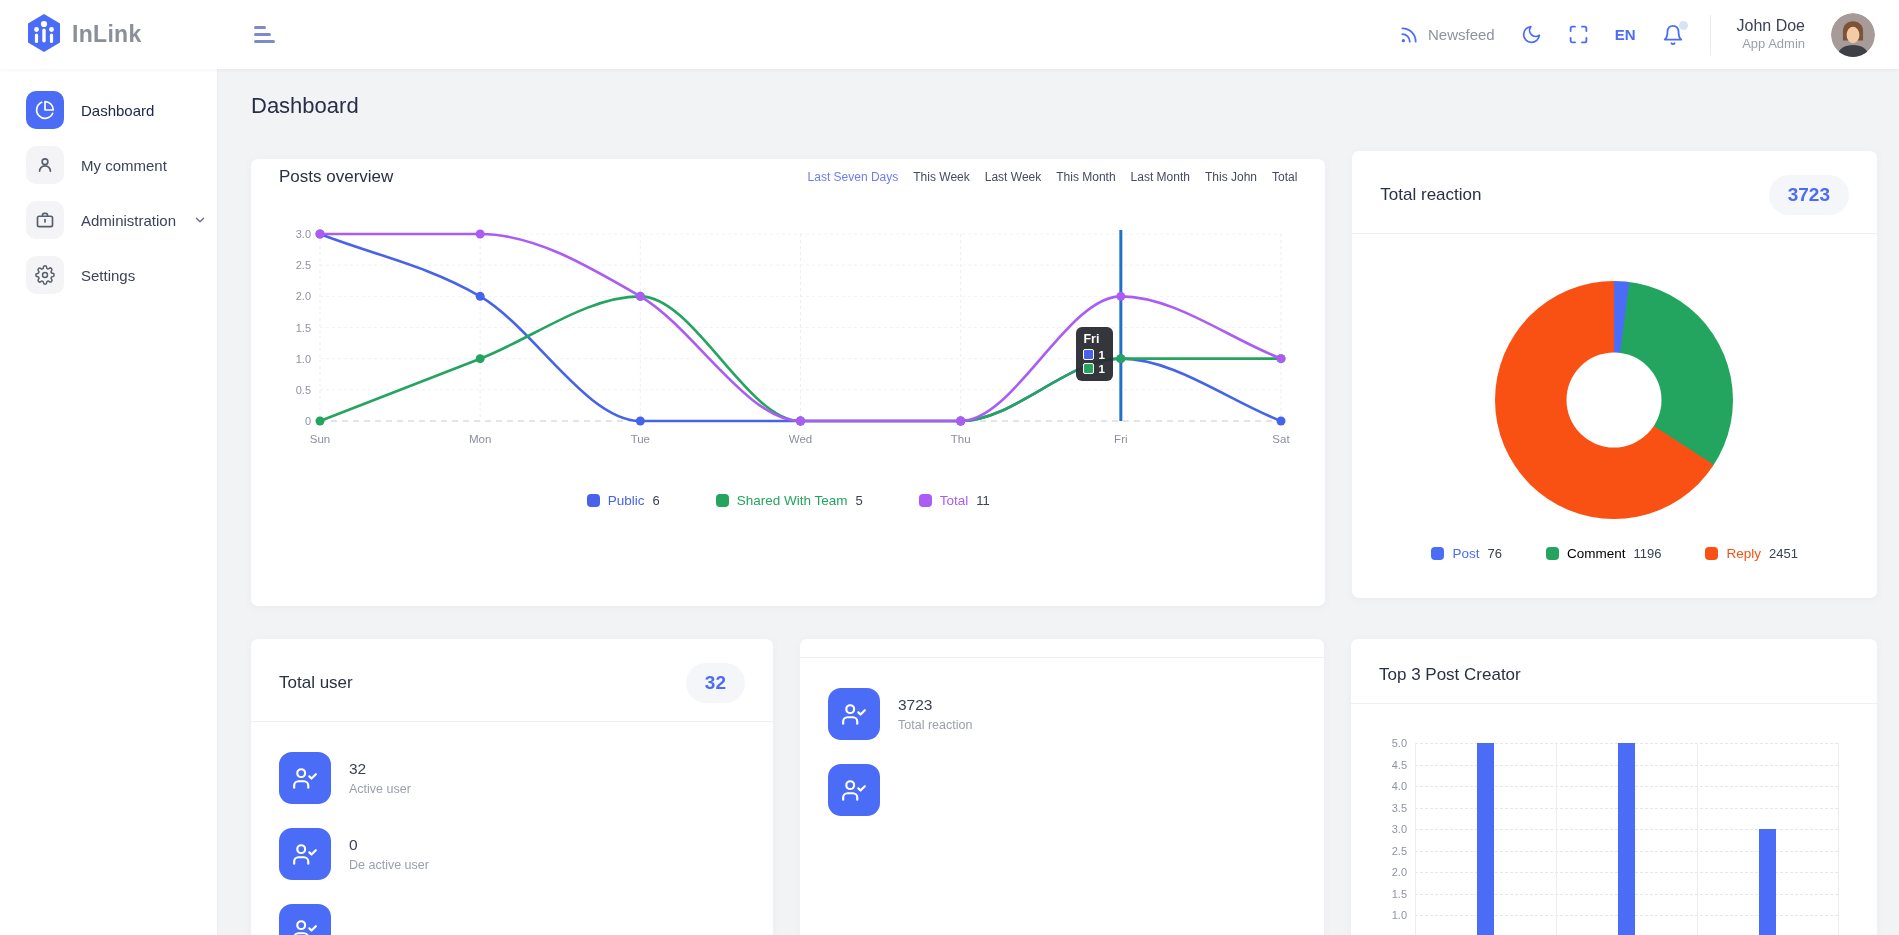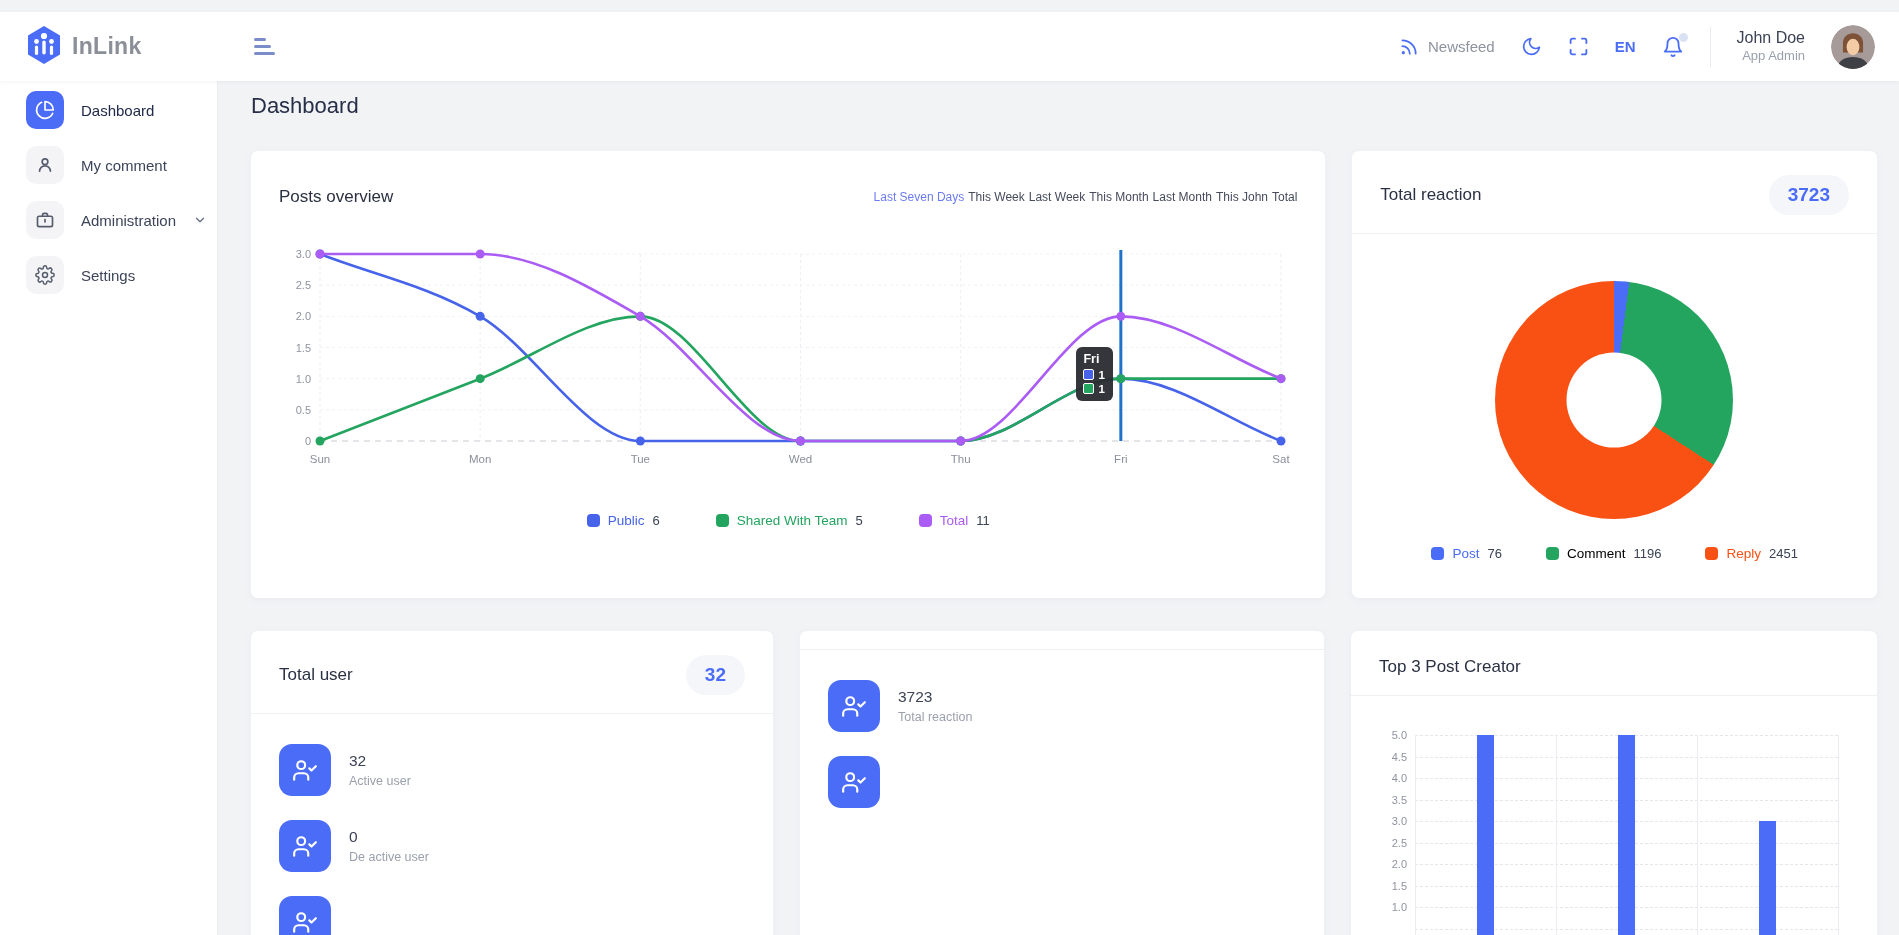--- a/index.html
+++ b/index.html
@@ -1,19 +1,19 @@
 <!DOCTYPE html>
 <html><head>
 <meta charset="utf-8">
 <style>
   * { margin:0; padding:0; box-sizing:border-box; }
   html,body { width:1899px; height:935px; overflow:hidden; background:#f2f3f5;
     font-family:"Liberation Sans", sans-serif; }
   
-  .topbar { position:absolute; top:12px; left:0; right:0; height:69px; background:#fff;
+  .topbar { position:absolute; top:0; left:0; right:0; height:69px; background:#fff;
     display:flex; align-items:center; z-index:20; box-shadow:0 1px 4px rgba(40,50,90,.06); }
   .brand { width:218px; display:flex; align-items:center; gap:10px; padding-left:26px; }
   .brand-name { font-size:23px; font-weight:700; color:#8a8f98; letter-spacing:.3px; }
   .menu-btn { margin-left:36px; border:none; background:none; cursor:pointer;
     display:flex; flex-direction:column; gap:4px; align-items:flex-start; }
   .menu-btn i { display:block; height:3px; border-radius:2px; background:#7b8cc9; }
   .menu-btn i:nth-child(1){width:12px;} .menu-btn i:nth-child(2){width:17px;} .menu-btn i:nth-child(3){width:21px;}
   .hdr-right { margin-left:auto; display:flex; align-items:center; gap:26px; padding-right:24px; }
   .newsfeed { display:flex; align-items:center; gap:9px; color:#8e939e; font-size:15px; cursor:pointer; }
   .icon-btn { border:none; background:none; color:#4a6cf7; cursor:pointer; display:flex; align-items:center; position:relative; }
@@ -33,27 +33,27 @@
   .side-item.active .side-tile { background:#4a6cf7; color:#fff; }
   .side-label { font-size:15px; color:#3c4459; }
   .side-item.active .side-label { color:#20294a; font-weight:500; }
   .side-chev { margin-left:auto; margin-right:22px; color:#6a7183; display:flex; }
   
   .main { position:absolute; left:218px; top:69px; right:0; bottom:0; padding:24px 22px 0 33px; }
   .page-title { font-size:22px; font-weight:500; color:#272e48; }
   .row1 { display:flex; gap:27px; margin-top:32px; }
   .row2 { display:flex; gap:27px; margin-top:33px; }
   .card { background:#fff; border-radius:7px; box-shadow:0 2px 8px rgba(90,100,140,.05); position:relative; }
-  .posts-card { width:1077px; height:447px; padding:36px 28px; }
+  .posts-card { width:1077px; height:447px; padding:8px 28px;margin-top:8px; }
   .reaction-card { width:526px; height:447px; }
   .row2 .card { height:520px; }
   .stat-card-a { width:522px; } .stat-card-b { width:524px; } .top3-card { width:526px; }
   .card-head { display:flex; align-items:center; }
   .card-title { font-size:17px; font-weight:500; color:#2a3142; }
-  .filters { margin-left:auto; display:flex; gap:4px; }
+  .filters { margin-left:auto; display:flex; gap:15px; }
   .filter { font-size:12px; color:#454b5c; cursor:pointer; }
   .filter.active { color:#6c7cf5; }
   .head-pad { padding:24px 28px 0 28px; display:flex; align-items:center; }
   .pill { margin-left:auto; background:#f5f6fa; border-radius:24px; padding:9px 19px;
     font-size:19px; font-weight:700; color:#4a6cf7; }
   .divider { border-top:1px solid #eef0f3; margin-top:18px; }
   
   .line-chart-wrap { position:relative; margin-top:30px; width:1017px; height:250px; }
   .chart-tooltip { position:absolute; background:rgba(42,43,48,.95); border-radius:6px;
     padding:5px 8px 6px 7px; color:#fff; z-index:5; }

